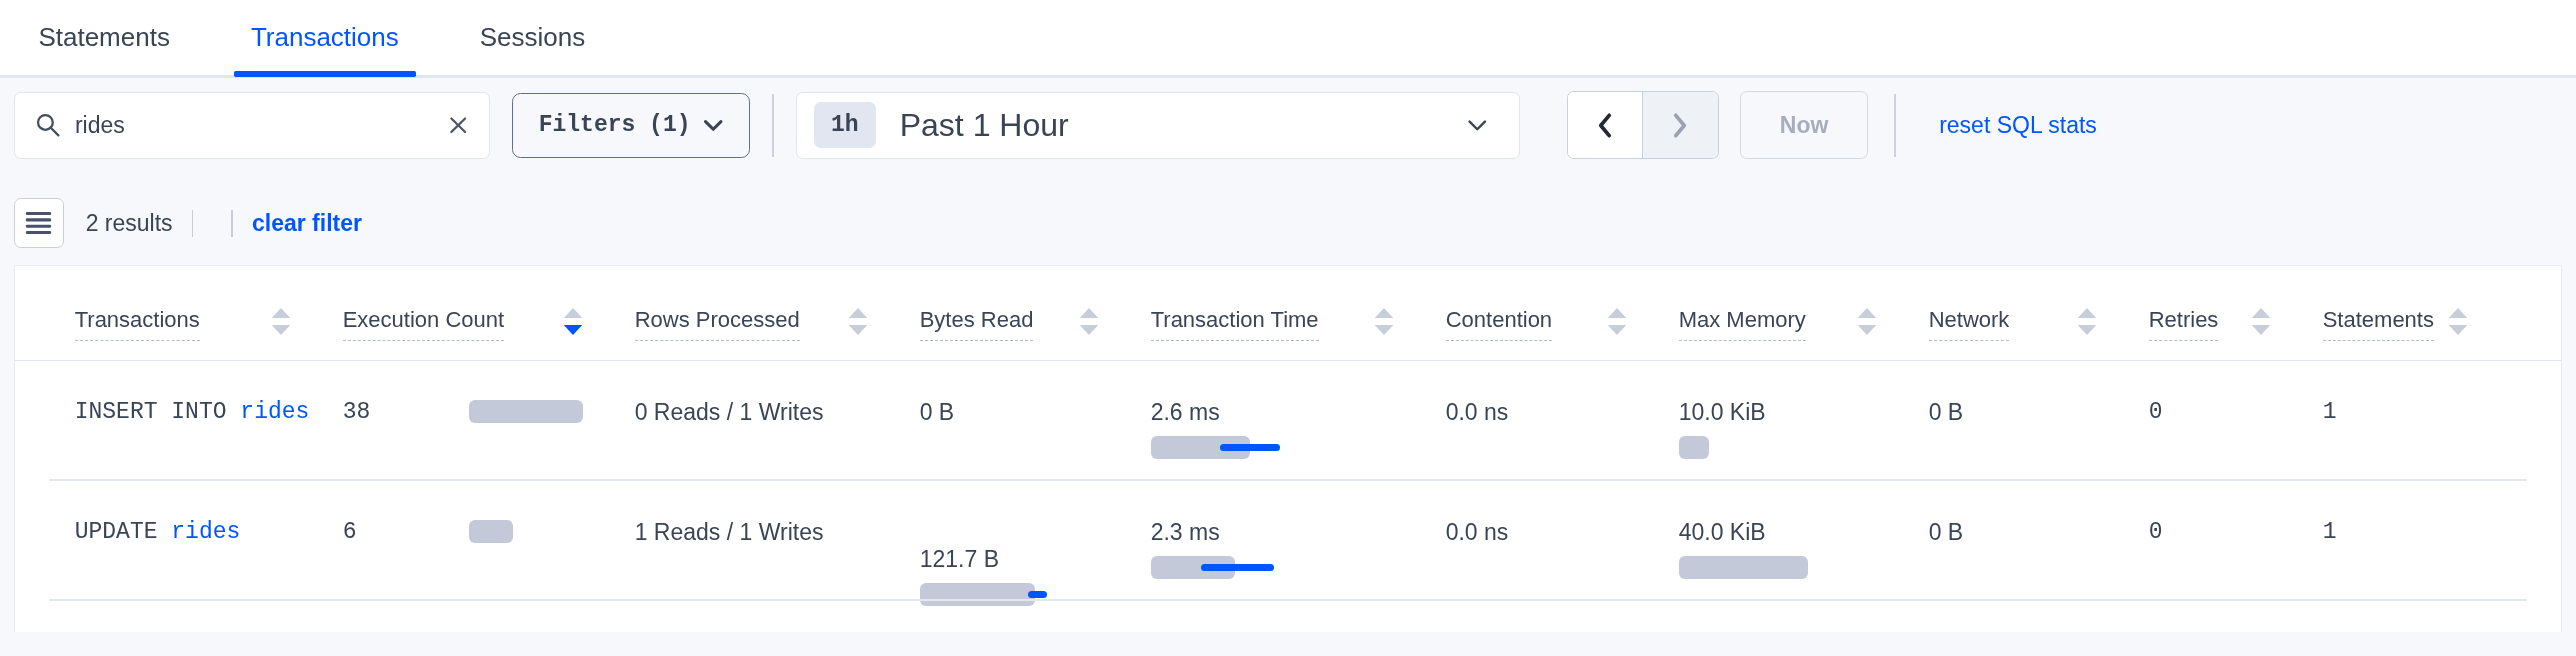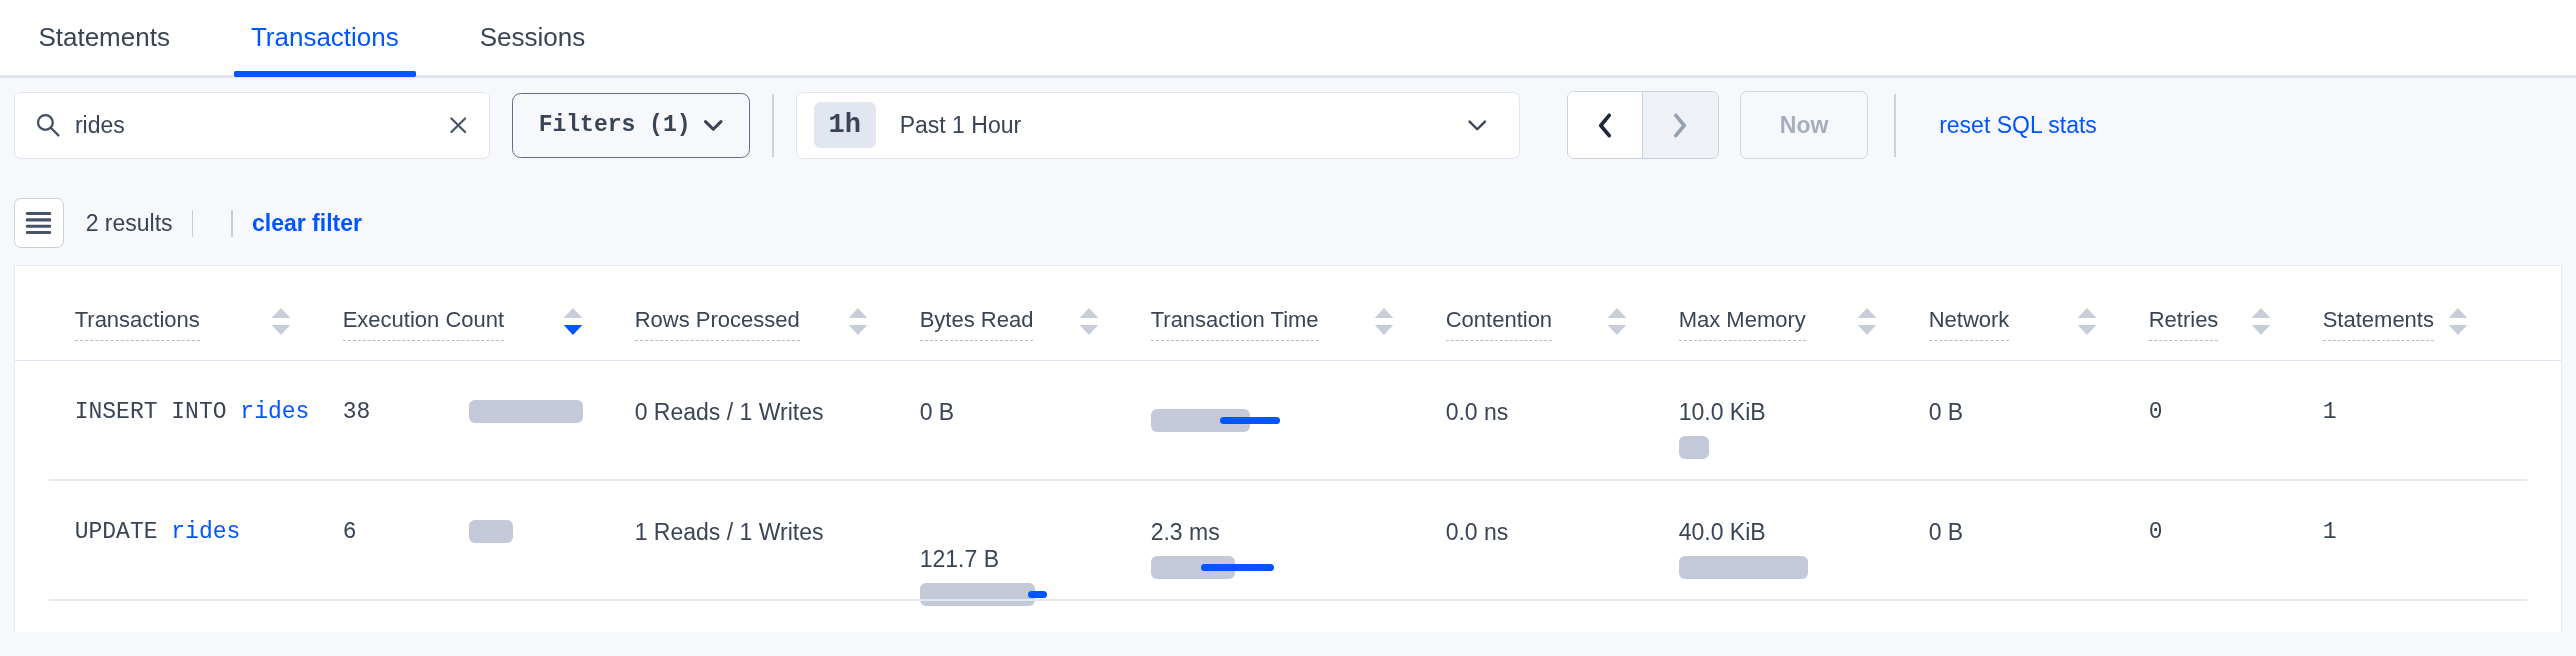--- a/index.html
+++ b/index.html
@@ -31,22 +31,22 @@
   .search-box{ width:476px; height:67px; background:#fff; border:1.7px solid var(--border-light); border-radius:6.8px;
                display:flex; align-items:center; padding:0 20.5px; }
   .search-box .search-value{ flex:1; border:none; outline:none; font-size:23px; color:var(--text);
                font-family:"Liberation Sans",sans-serif; margin-left:13.7px; background:transparent; }
   .filters-btn{ margin-left:22px; height:65px; padding:0 26px; border:1.7px solid #626e89; border-radius:8.5px;
                background:transparent; display:flex; align-items:center; gap:12px; font-size:23px; font-weight:700; color:var(--text); cursor:pointer;font-family:Liberation Mono, monospace;}
   .v-divider{ width:1.7px; height:63px; background:#ccd2df; margin:0 22px; }
   .time-box{ width:724px; height:67px; background:#fff; border:1.7px solid var(--border-light); border-radius:6.8px;
              display:flex; align-items:center; padding:0 31px 0 17px; cursor:pointer; }
   .time-badge{ min-width:62px; height:46px; background:#e2e6f0; border-radius:6.8px; display:flex; align-items:center; justify-content:center;
-             font-family:"Liberation Mono","DejaVu Sans Mono",monospace; font-weight:700; font-size:27px; color:var(--text); }
-  .time-label{ margin-left:24px; font-size:23px; color:var(--text); flex:1; }
+             font-family:"Liberation Mono","DejaVu Sans Mono",monospace; font-weight:700; font-size:23px; color:var(--text); }
+  .time-label{ margin-left:24px; font-size:32px; color:var(--text); flex:1; }
   .nav-group{ margin-left:47px; width:152px; height:68px; border:1.7px solid var(--border-mid); border-radius:6.8px;
              display:flex; overflow:hidden; background:#fff; }
   .nav-btn{ width:75px; height:100%; display:flex; align-items:center; justify-content:center; cursor:pointer; }
   .nav-btn.prev{ background:#fff; border-right:1.7px solid var(--border-mid); }
   .nav-btn.next{ background:#eef1f6; cursor:default; }
   .now-btn{ margin-left:21.4px; width:128px; height:68px; border:1.7px solid #d2d8e3; border-radius:6.8px; background:transparent;
              font-size:23px; font-weight:600; color:var(--disabled); cursor:default; }
   .reset-link{ margin-left:21.4px; font-size:23px; color:var(--blue); cursor:pointer; text-decoration:none; }
 
   .results-row{ display:flex; align-items:center; margin-top:38px; height:51px; }
@@ -243,20 +243,21 @@
               <div class="numline">
                 <span class="mono num-fixed">38</span>
                 <div class="exec-bar" style="width: 114px;"></div>
               </div>
             </div>
             <div class="td" style="width: 285px;">0 Reads / 1 Writes</div>
             <div class="td" style="width: 231px;">
               <div>0 B</div>
             </div>
             <div class="td" style="width: 295px;">
+              <div>2.6 ms</div>
               <div class="barchart">
                 <div class="bar-gray" style="width: 99px;"></div>
                 <div class="bar-blue" style="left: 69px; width: 60px;"></div>
               </div>
             </div>
             <div class="td" style="width: 233px;">
               <div>0.0 ns</div>
             </div>
             <div class="td" style="width: 250px;">
               <div>10.0 KiB</div>

